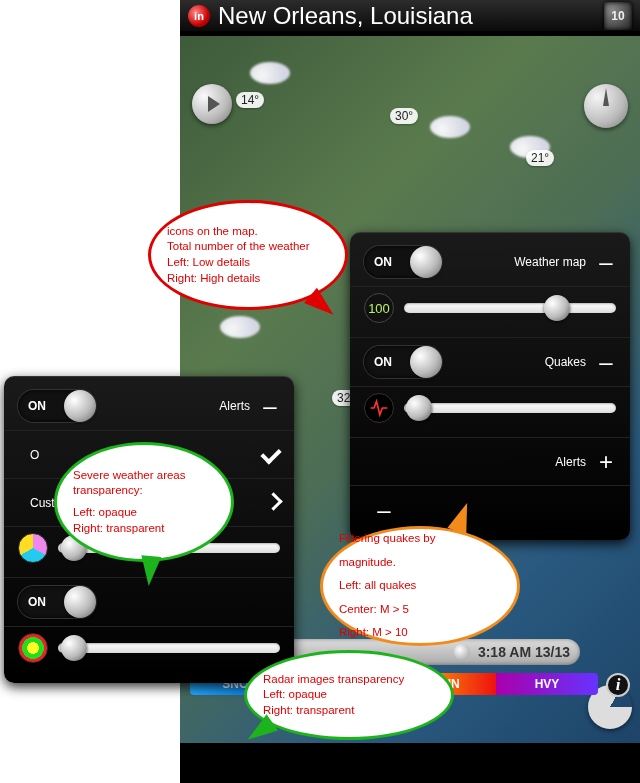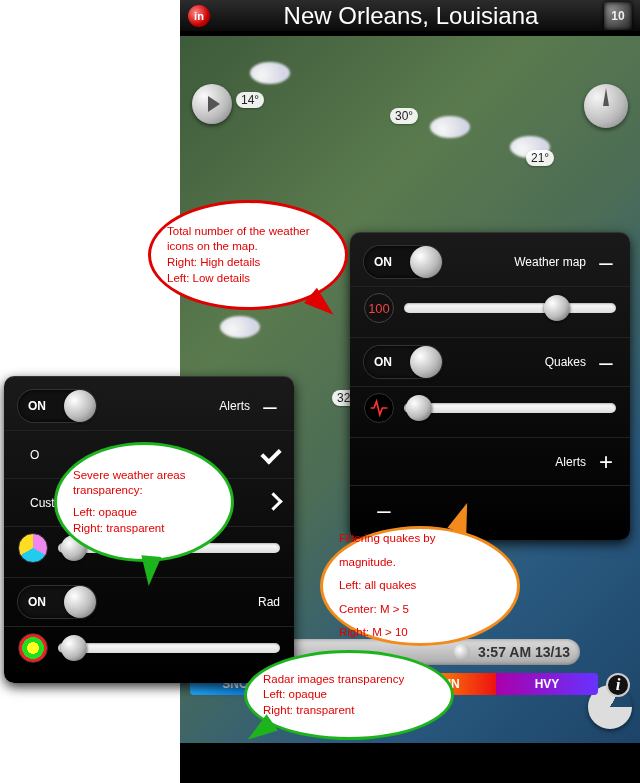--- a/index.html
+++ b/index.html
@@ -20,21 +20,20 @@
     overflow: hidden;
   }
   .topbar {
     height: 32px;
     background: linear-gradient(#2c2c2c,#0a0a0a);
     border-bottom: 1px solid #000;
     display: flex;
     align-items: center;
     padding: 0 8px;
     color: #fff;
-    text-align: center;
   }
   .topbar .loc-icon {
     width: 22px; height: 22px;
     border-radius: 50%;
     background: radial-gradient(circle at 35% 35%, #ff8a8a, #c00 60%, #600);
     color:#fff; font-size:11px; font-weight:bold;
     display:flex; align-items:center; justify-content:center;
     margin-right:8px;
   }
   .topbar .title { font-size: 24px; flex:1; white-space:nowrap; overflow:hidden; }
@@ -163,21 +162,21 @@
   .slider-row{
     display:flex; align-items:center; padding:6px 14px 14px 14px; gap:10px;
     border-bottom:1px solid #222;
   }
   .slider-row:last-child{border-bottom:none;}
   .slider-ico{
     width:30px; height:30px; border-radius:50%;
     display:flex; align-items:center; justify-content:center;
     font-size:13px;
   }
-  .ico-count{ background:#111; color:#ef4444; border:1px solid #444;}
+  .ico-count{ background:#111; color:#bef264; border:1px solid #444;}
   .ico-quake{ background:#000; border:1px solid #333;}
   .ico-quake svg{width:20px;height:20px;}
   .ico-tri{ background: conic-gradient(#e8e 0 120deg,#2ce 120deg 240deg,#fd2 240deg 360deg); border:1px solid #333;}
   .ico-radar{ background: radial-gradient(circle,#ff2 0 30%, #2d2 30% 55%, #e22 55% 80%, #222 80%); border:1px solid #333;}
   .slider{
     flex:1; height:10px; border-radius:5px;
     background: linear-gradient(#fff,#ddd);
     position:relative;
     box-shadow: inset 0 1px 2px rgba(0,0,0,.3);
   }
@@ -247,21 +246,21 @@
     <div class="temp" style="left:210px; top:72px;text-align:center;">30°</div>
     <div class="temp" style="left:346px; top:114px;">21°</div>
     <div class="temp" style="left:170px; top:276px;">37°</div>
     <div class="temp" style="left:128px; top:354px;margin-left:24px;">32°</div>
     <div class="temp" style="left:244px; top:414px;">44°</div>
 
     <div class="pacman"></div>
 
     <div class="timeline">
       <div class="min-dot"></div>
-      <span>3:57 AM 13/13</span>
+      <span>3:18 AM 13/13</span>
     </div>
 
     <div class="legend-bar">
       <div style="background:linear-gradient(90deg,#2af,#06c);">SNOW</div>
       <div style="background:linear-gradient(90deg,#0c4,#6e3);color:#053;">LGT</div>
       <div style="background:linear-gradient(90deg,#fc0,#e11);">RAIN</div>
       <div style="background:linear-gradient(90deg,#a0a,#63f);">HVY</div>
     </div>
     <div class="info-btn">i</div>
   </div>
@@ -330,35 +329,34 @@
     <div class="slider-ico ico-tri"></div>
     <div class="slider">
         <div class="thumb" style="left:7%"></div>
       </div>
   </div>
 
   <div class="row">
     <div class="toggle on" data-on="ON">
         <div class="knob"></div>
       </div>
-    <div class="row-label">Rad</div>
   </div>
   <div class="slider-row">
     <div class="slider-ico ico-radar"></div>
     <div class="slider">
         <div class="thumb" style="left:7%"></div>
       </div>
   </div>
 </div>
 
 <div class="callout oval c-red" style="left:148px; top:200px; width:200px; height:110px;">
+  <span>icons on the map.</span>
   <span>Total number of the weather</span>
-  <span>icons on the map.</span>
+  <span>Left: Low details</span>
   <span>Right: High details</span>
-  <span>Left: Low details</span>
 </div>
 <div class="tail tail-red" style="left:312px; top:290px; transform:rotate(-50deg);"></div>
 
 <div class="callout oval c-green" style="left:54px; top:442px; width:180px; height:120px;">
   <span>Severe weather areas</span>
   <span>transparency:</span>
   <span style="height:6px"></span>
   <span>Left: opaque</span>
   <span>Right: transparent</span>
 </div>

